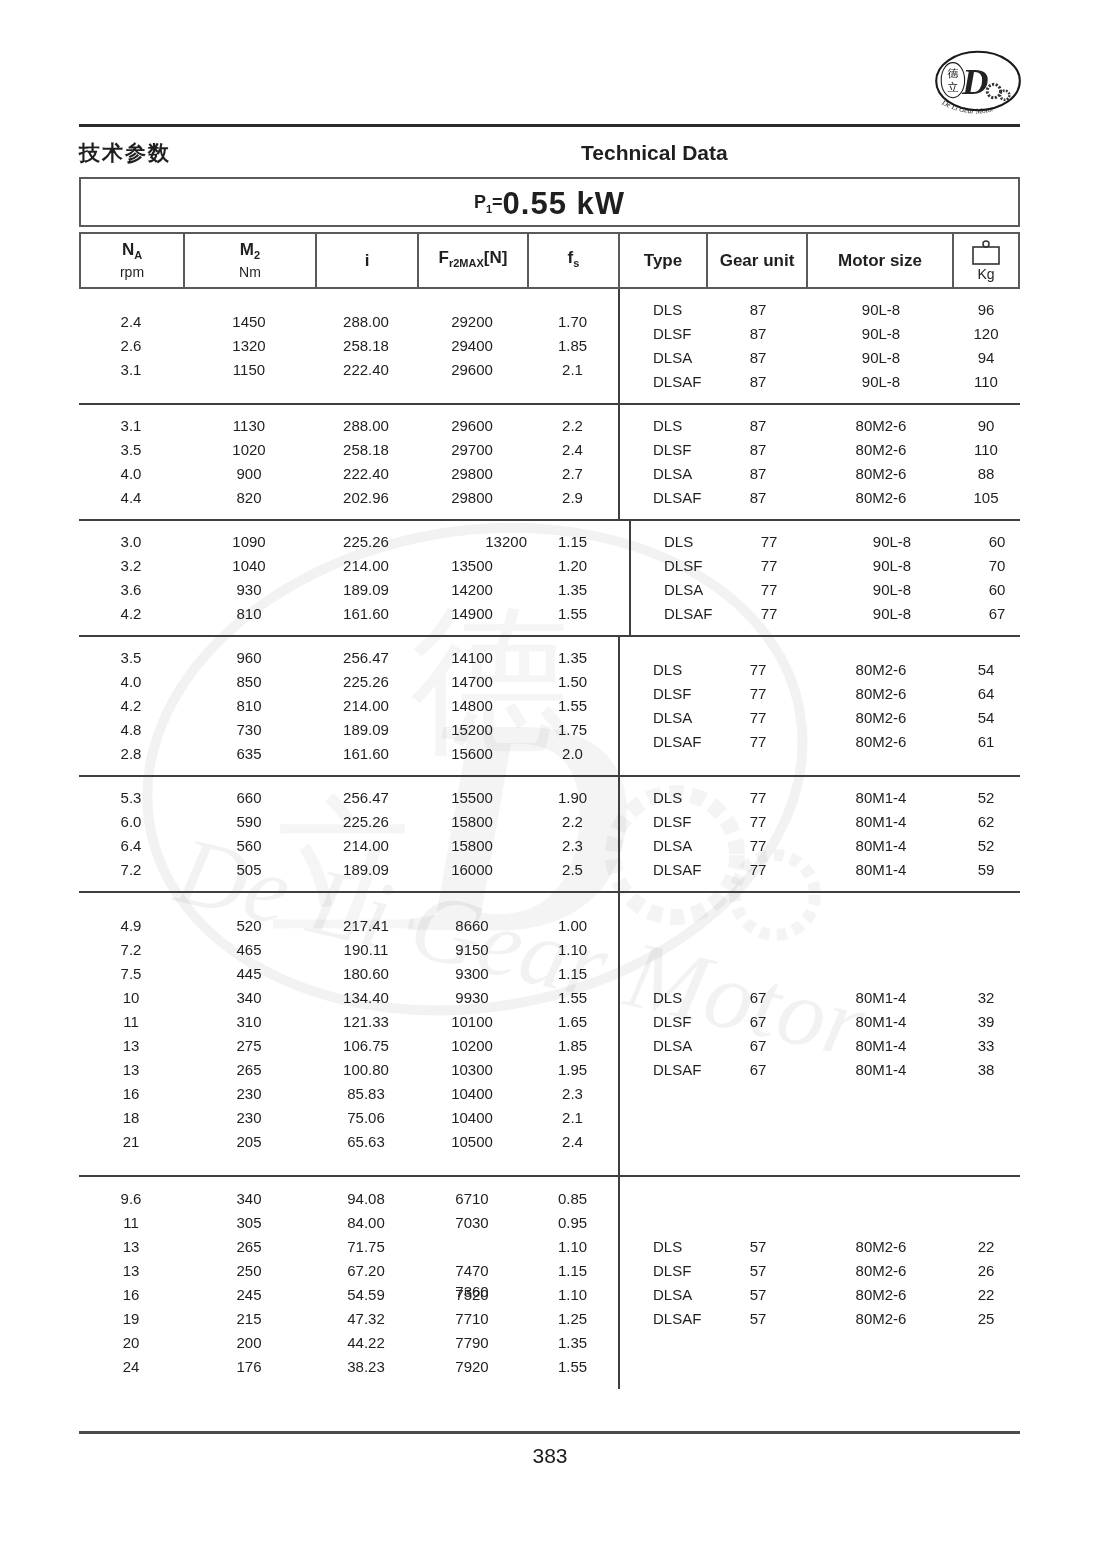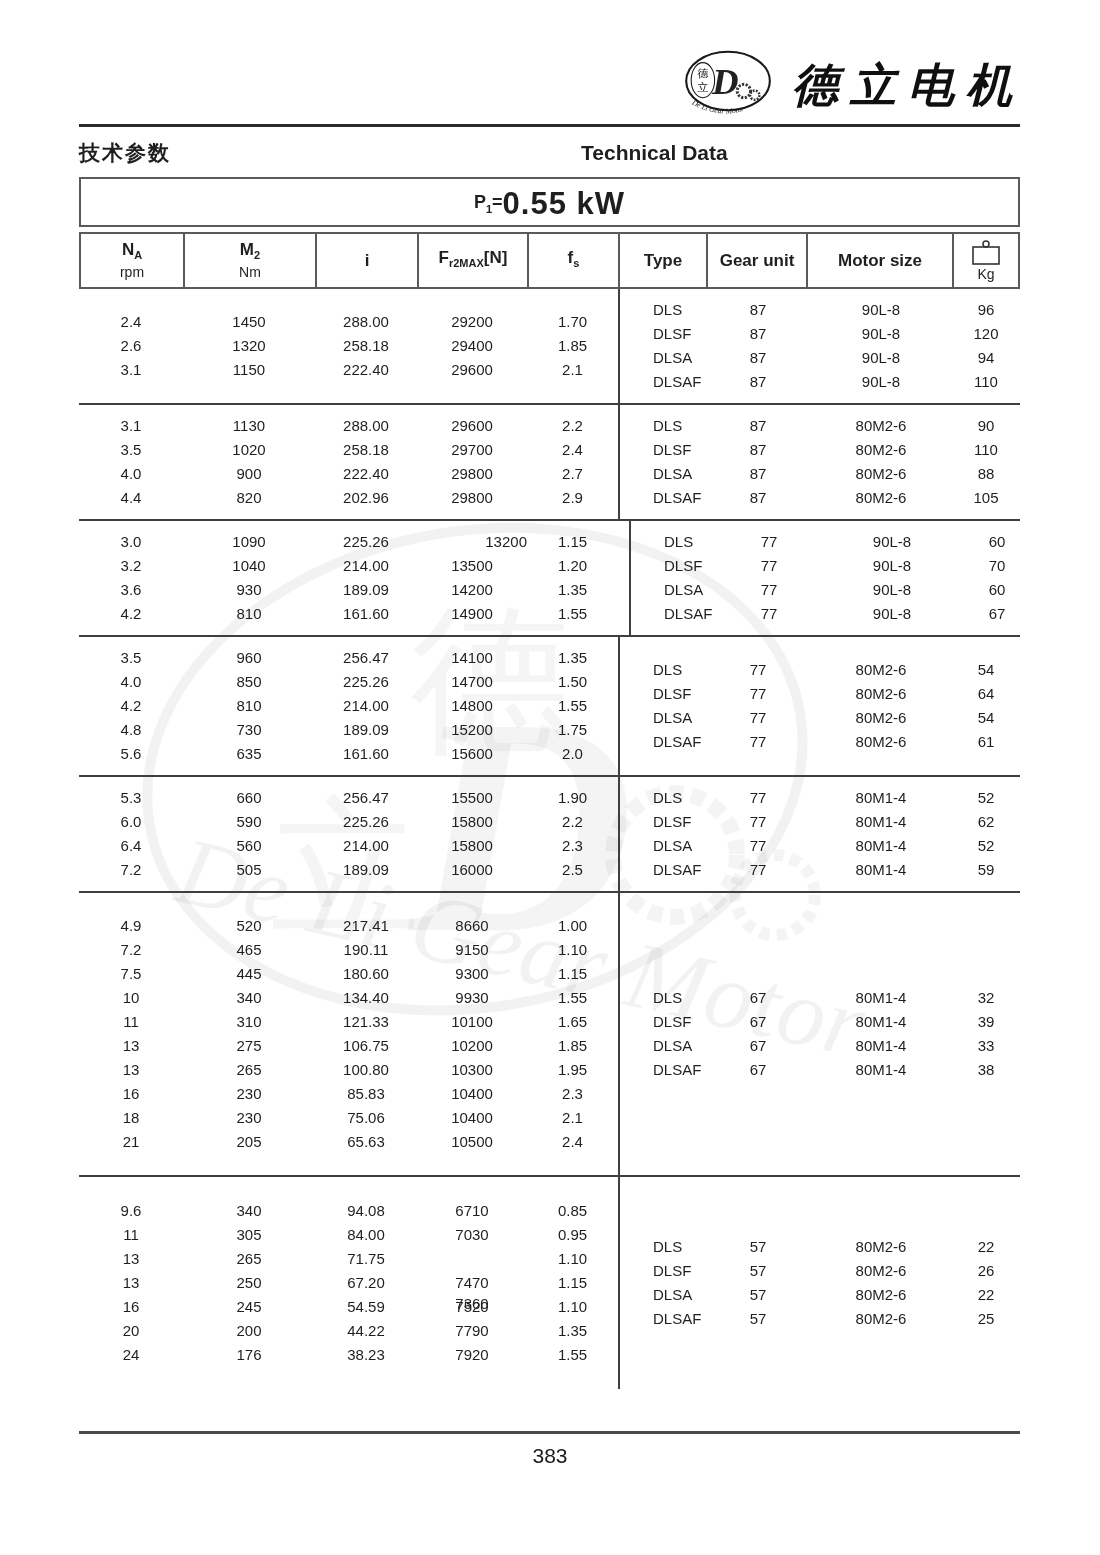--- a/index.html
+++ b/index.html
@@ -80,21 +80,20 @@
       <text x="25" y="33" text-anchor="middle" font-size="13" font-family="Liberation Serif,serif" fill="#111">德</text>
       <text x="25" y="50" text-anchor="middle" font-size="13" font-family="Liberation Serif,serif" fill="#111">立</text>
       <text x="36" y="54" font-size="44" font-weight="bold" font-style="italic" font-family="Liberation Serif,serif" fill="#222">D</text>
       <circle cx="74" cy="50" r="8" fill="none" stroke="#333" stroke-width="3.5" stroke-dasharray="2.6 1.8"></circle>
       <circle cx="87" cy="55" r="5.5" fill="none" stroke="#333" stroke-width="3" stroke-dasharray="2.2 1.6"></circle>
       <path id="arcpath" d="M 6,62 Q 55,94 104,58" fill="none" stroke="none"></path>
       <text font-size="9" font-style="italic" font-family="Liberation Serif,serif" fill="#222">
         <textPath href="#arcpath" startOffset="6%">De Li Gear Motor</textPath>
       </text>
     </svg>
-    <div class="brand">德立电机</div>
   </div>
 
   <div class="top-rule"></div>
 
   <div class="sec-zh">技术参数</div>
   <div class="sec-en">Technical Data</div>
 
   <div class="pbox">
     <span class="p-small"><span>P</span><sub>1</sub><span>=</span></span>
       <span class="p-big">0.55 kW</span>
@@ -328,21 +327,21 @@
             <span class="dcell" style="width: 91px;">1.55</span>
           </div>
           <div class="drow">
             <span class="dcell" style="width: 104px;">4.8</span>
             <span class="dcell" style="width: 132px;">730</span>
             <span class="dcell" style="width: 102px;">189.09</span>
             <span class="dcell" style="width: 110px;">15200</span>
             <span class="dcell" style="width: 91px;">1.75</span>
           </div>
           <div class="drow">
-            <span class="dcell" style="width: 104px;">5.6</span>
+            <span class="dcell" style="width: 104px;">2.8</span>
             <span class="dcell" style="width: 132px;">635</span>
             <span class="dcell" style="width: 102px;">161.60</span>
             <span class="dcell" style="width: 110px;">15600</span>
             <span class="dcell" style="width: 91px;">2.0</span>
           </div>
         </div>
         <div class="block-right">
           <div class="drow">
             <span class="dcell type" style="width: 88px;">DLS</span>
             <span class="dcell" style="width: 100px;">77</span>
@@ -558,20 +557,27 @@
             <span class="dcell" style="width: 91px;">1.15</span>
           </div>
           <div class="drow">
             <span class="dcell" style="width: 104px;">16</span>
             <span class="dcell" style="width: 132px;">245</span>
             <span class="dcell" style="width: 102px;">54.59</span>
             <span class="dcell" style="width: 110px;">7520</span>
             <span class="dcell" style="width: 91px;">1.10</span>
           </div>
           <div class="drow">
+            <span class="dcell" style="width: 104px;">19</span>
+            <span class="dcell" style="width: 132px;">215</span>
+            <span class="dcell" style="width: 102px;">47.32</span>
+            <span class="dcell" style="width: 110px;">7710</span>
+            <span class="dcell" style="width: 91px;">1.25</span>
+          </div>
+          <div class="drow">
             <span class="dcell" style="width: 104px;">20</span>
             <span class="dcell" style="width: 132px;">200</span>
             <span class="dcell" style="width: 102px;">44.22</span>
             <span class="dcell" style="width: 110px;">7790</span>
             <span class="dcell" style="width: 91px;">1.35</span>
           </div>
           <div class="drow">
             <span class="dcell" style="width: 104px;">24</span>
             <span class="dcell" style="width: 132px;">176</span>
             <span class="dcell" style="width: 102px;">38.23</span>

